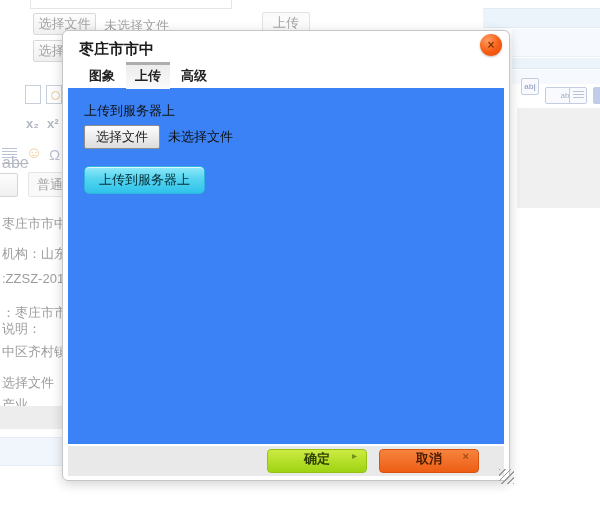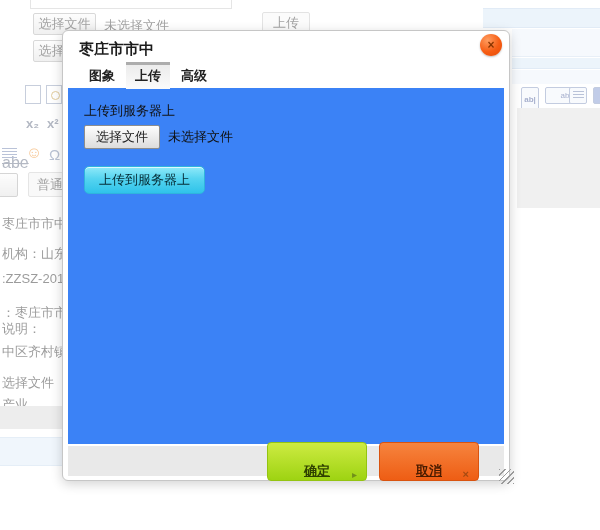--- a/index.html
+++ b/index.html
@@ -72,23 +72,23 @@
     background:linear-gradient(#8fe9f9 0%,#55d4f0 45%,#2fc3ea 100%);
     font-size:13px;color:#052a33;display:inline-flex;align-items:center;cursor:pointer;
     box-shadow:inset 0 1px 0 rgba(255,255,255,0.7);
   }
   #dlg-footer{
     margin:0 5px;background:#e9e9e9;border-top:2px solid #fff;height:30px;
     display:flex;align-items:center;justify-content:flex-end;gap:12px;padding-right:25px;
     position:relative;
   }
   .foot-btn{
-    position:relative;width:100px;height:39px;border-radius:4px;box-sizing:border-box;
-    display:flex;align-items:flex-end;justify-content:center;
-    font-size:13px;font-weight:bold;cursor:pointer;text-decoration:underline;
+    position:relative;width:100px;height:24px;border-radius:4px;box-sizing:border-box;
+    display:flex;align-items:flex-start;justify-content:center;
+    font-size:13px;font-weight:bold;cursor:pointer;
   }
   #ok-btn{background:linear-gradient(#cdeb42,#9ed312);color:#2f4000;border:1px solid #94c411;}
   #ok-btn .glyph{position:absolute;right:9px;color:#71901a;font-size:10px;font-weight:bold;}
   #cancel-btn{background:linear-gradient(#f6843e,#ee5d14);color:#4a1c00;border:1px solid #d9530f;}
   #cancel-btn .glyph{position:absolute;right:9px;color:#a64a12;font-size:11px;font-weight:bold;}
   #resize-handle{
     position:absolute;right:-10px;bottom:-8px;width:15px;height:15px;cursor:nwse-resize;
     background:repeating-linear-gradient(135deg,#9a9a9a 0 1px,transparent 1px 4px);
   }
 </style>
@@ -121,21 +121,21 @@
 
   <div class="abs" style="left:2px;top:148px;">
     <div class="list-lines" style="width:15px;height:12px;"></div>
   </div>
   <span class="tb-glyph" style="left:26px;top:144px;font-size:16px;color:#f09a3e;">☺</span>
   <span class="tb-glyph" style="left:49px;top:146px;font-size:15px;color:#8090b0;">Ω</span>
 
   <div class="bg-btn" style="left:-22px;top:173px;width:40px;height:24px;border-color:#b3b3b3;"></div>
   <div class="bg-btn" style="left:28px;top:172px;width:70px;height:25px;border-color:#cfcfcf;background:#f4f4f4;justify-content:flex-start;padding-left:8px;color:#555;">普通</div>
 
-  <div class="tb-iconbox" style="left:521px;top:87px;width:18px;height:25px;font-weight:bold;">ab|</div>
+  <div class="tb-iconbox" style="left:521px;top:78px;width:18px;height:17px;font-weight:bold;">ab|</div>
   <div class="tb-iconbox" style="left:545px;top:87px;width:40px;height:17px;">ab</div>
   <div class="tb-iconbox" style="left:569px;top:87px;width:18px;height:17px;">
     <div class="list-lines"></div>
   </div>
   <div class="tb-iconbox" style="left:593px;top:87px;width:10px;height:17px;background:#8fa3d6;"></div>
 
   <div class="band" style="left:517px;top:108px;width:83px;height:100px;background:#e3e3e3;"></div>
 
   <div class="editor-line" style="top:215px;">枣庄市市中</div>
   <div class="editor-line" style="top:245px;">机构：山东</div>

